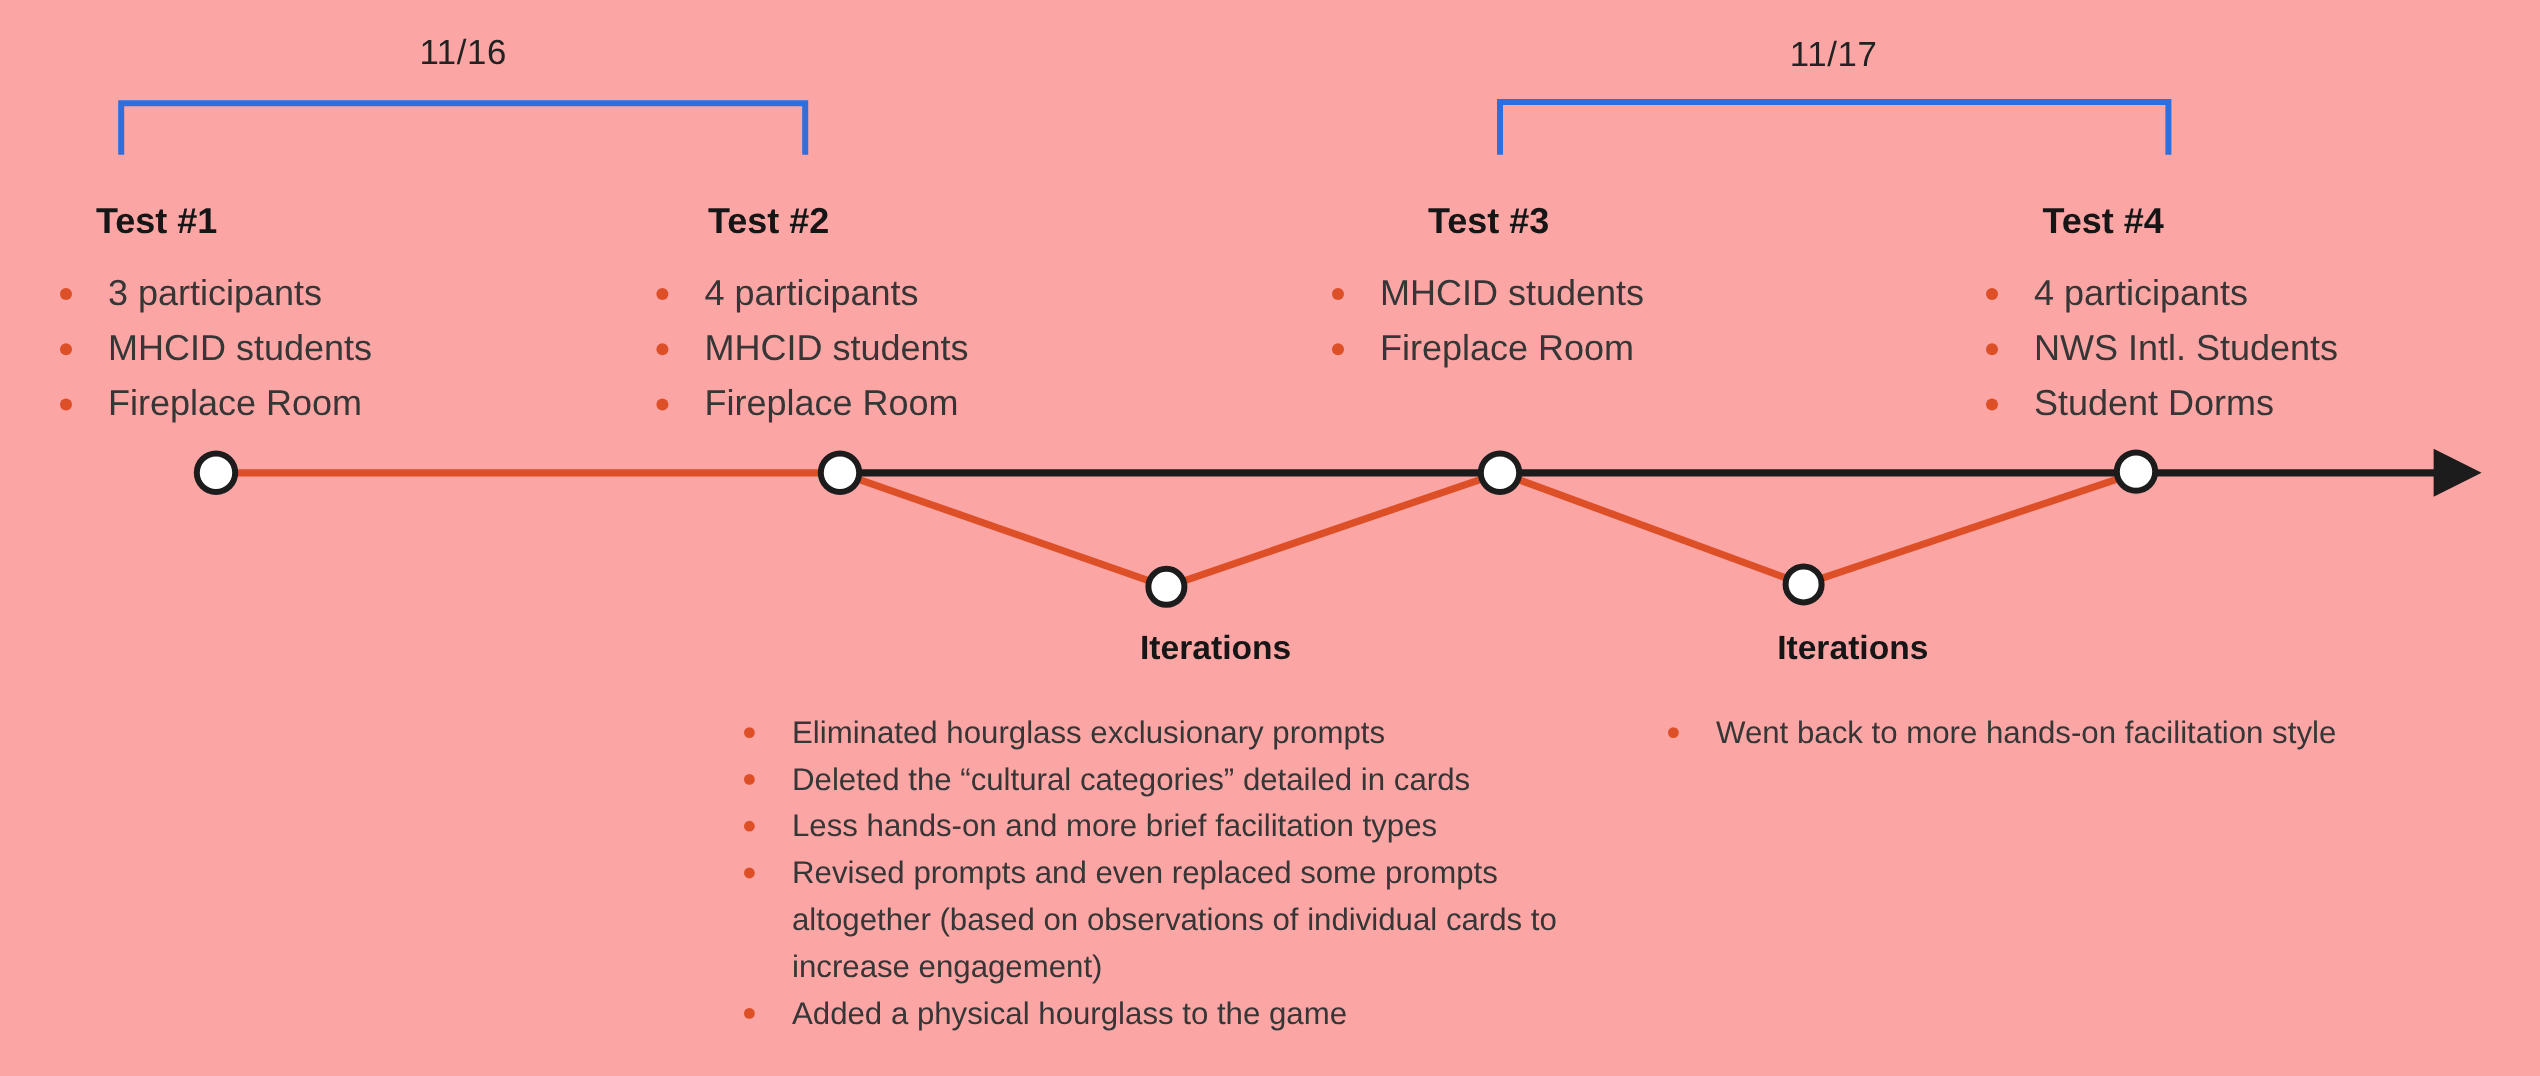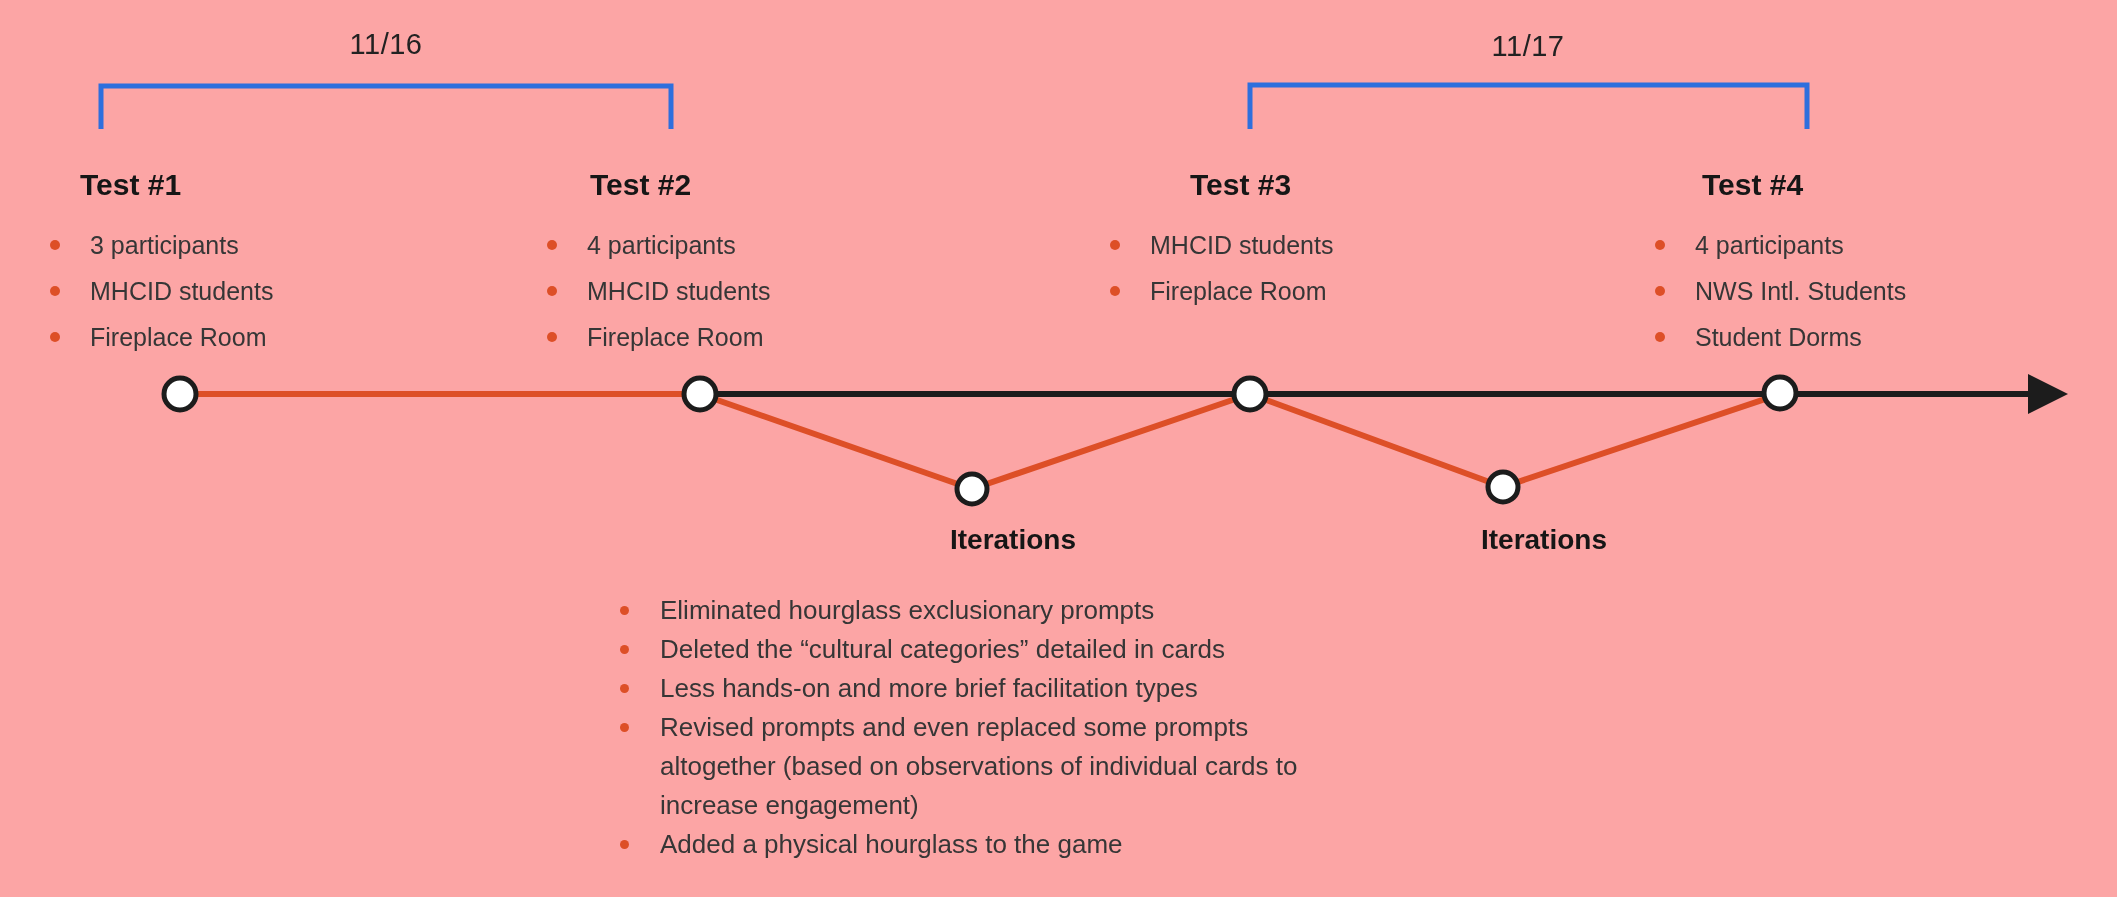--- a/index.html
+++ b/index.html
@@ -27,21 +27,21 @@
   .iter-title{
     position:absolute;width:220px;text-align:right;
     font-size:28px;font-weight:700;color:var(--heading-text);
   }
   ul.blist{
     position:absolute;list-style:none;margin:0;padding:0;
   }
   ul.blist li{
     position:relative;padding-left:40px;color:var(--body-text);
   }
-  ul.test-list li{font-size:25px;line-height:46px;white-space:nowrap;}
+  ul.test-list li{font-size:30px;line-height:46px;white-space:nowrap;}
   ul.iter-list li{font-size:26px;line-height:39px;}
   ul.blist li .dot{
     position:absolute;left:0;border-radius:50%;
     background:var(--accent-orange);
   }
   ul.test-list li .dot{width:10px;height:10px;top:18px;}
   ul.iter-list li .dot{width:9px;height:9px;top:15px;}
   ul.iter-list{width:700px;}
 </style>
 </head>
@@ -155,15 +155,19 @@
     </li>
       <li>
       <span class="dot"></span>
       <span>Added a physical hourglass to the game</span>
     </li>
     </ul>
 
   <div class="iter-title" style="left:1387px;top:524px;">Iterations</div>
   <ul class="blist iter-list" style="left:1390px;top:591px;">
 
+  <li>
+      <span class="dot"></span>
+      <span>Went back to more hands-on facilitation style</span>
+    </li>
     </ul>
 
 </div>
 
 </body></html>

